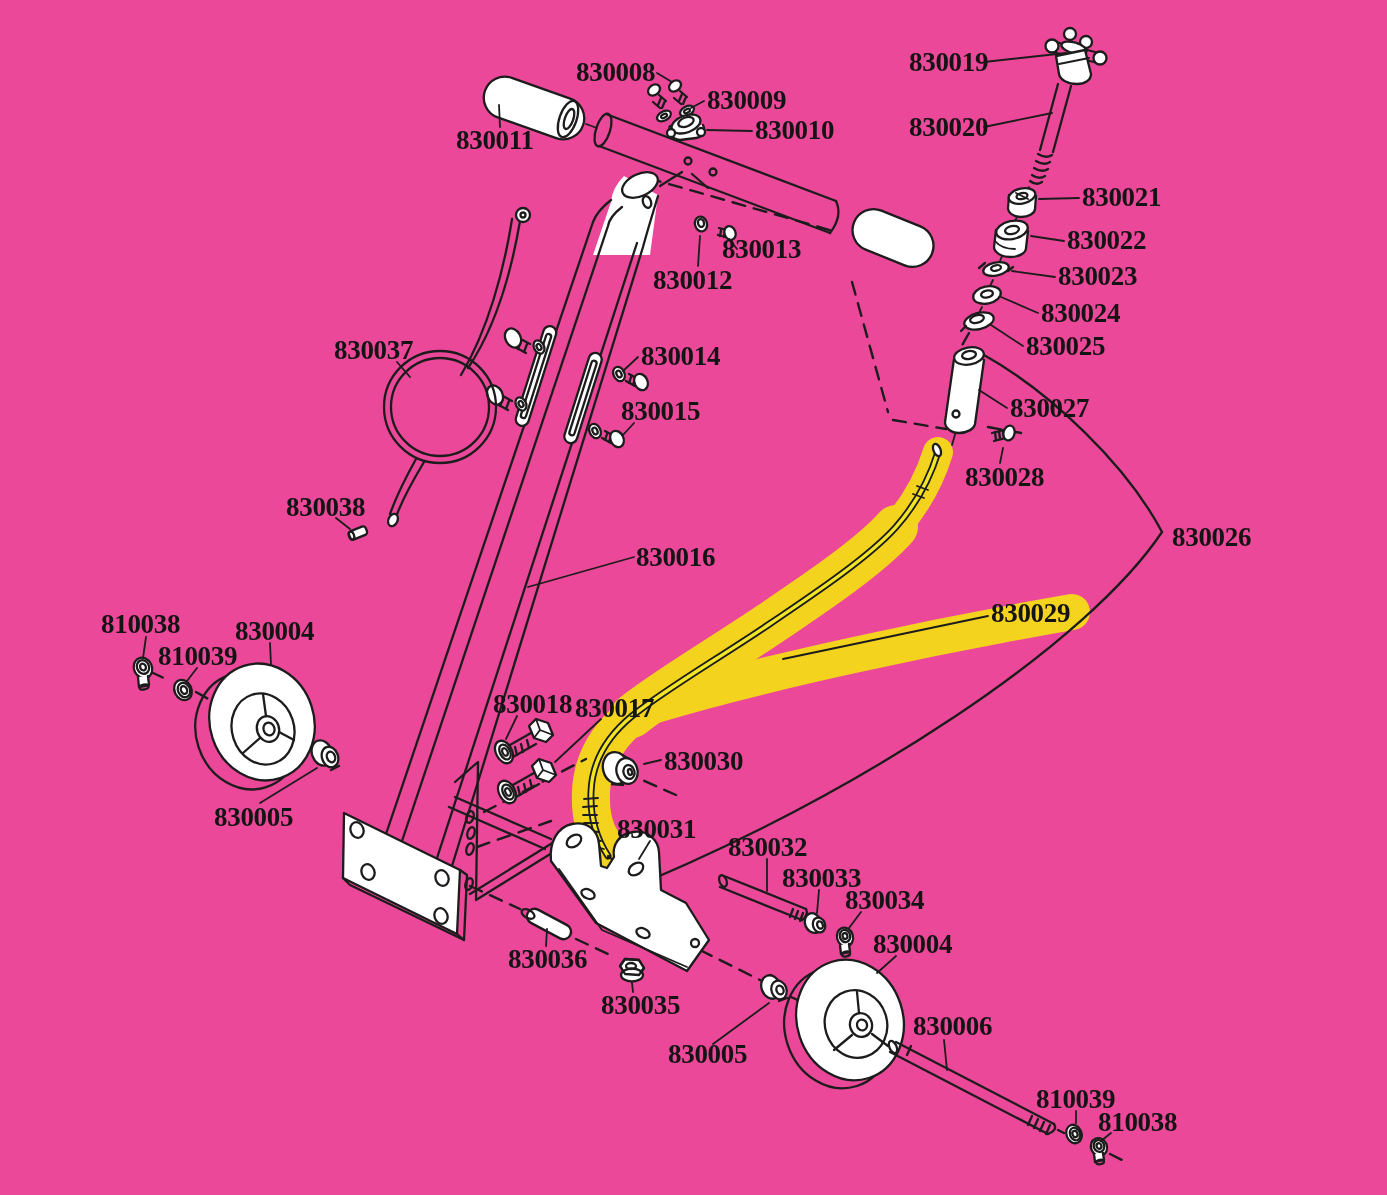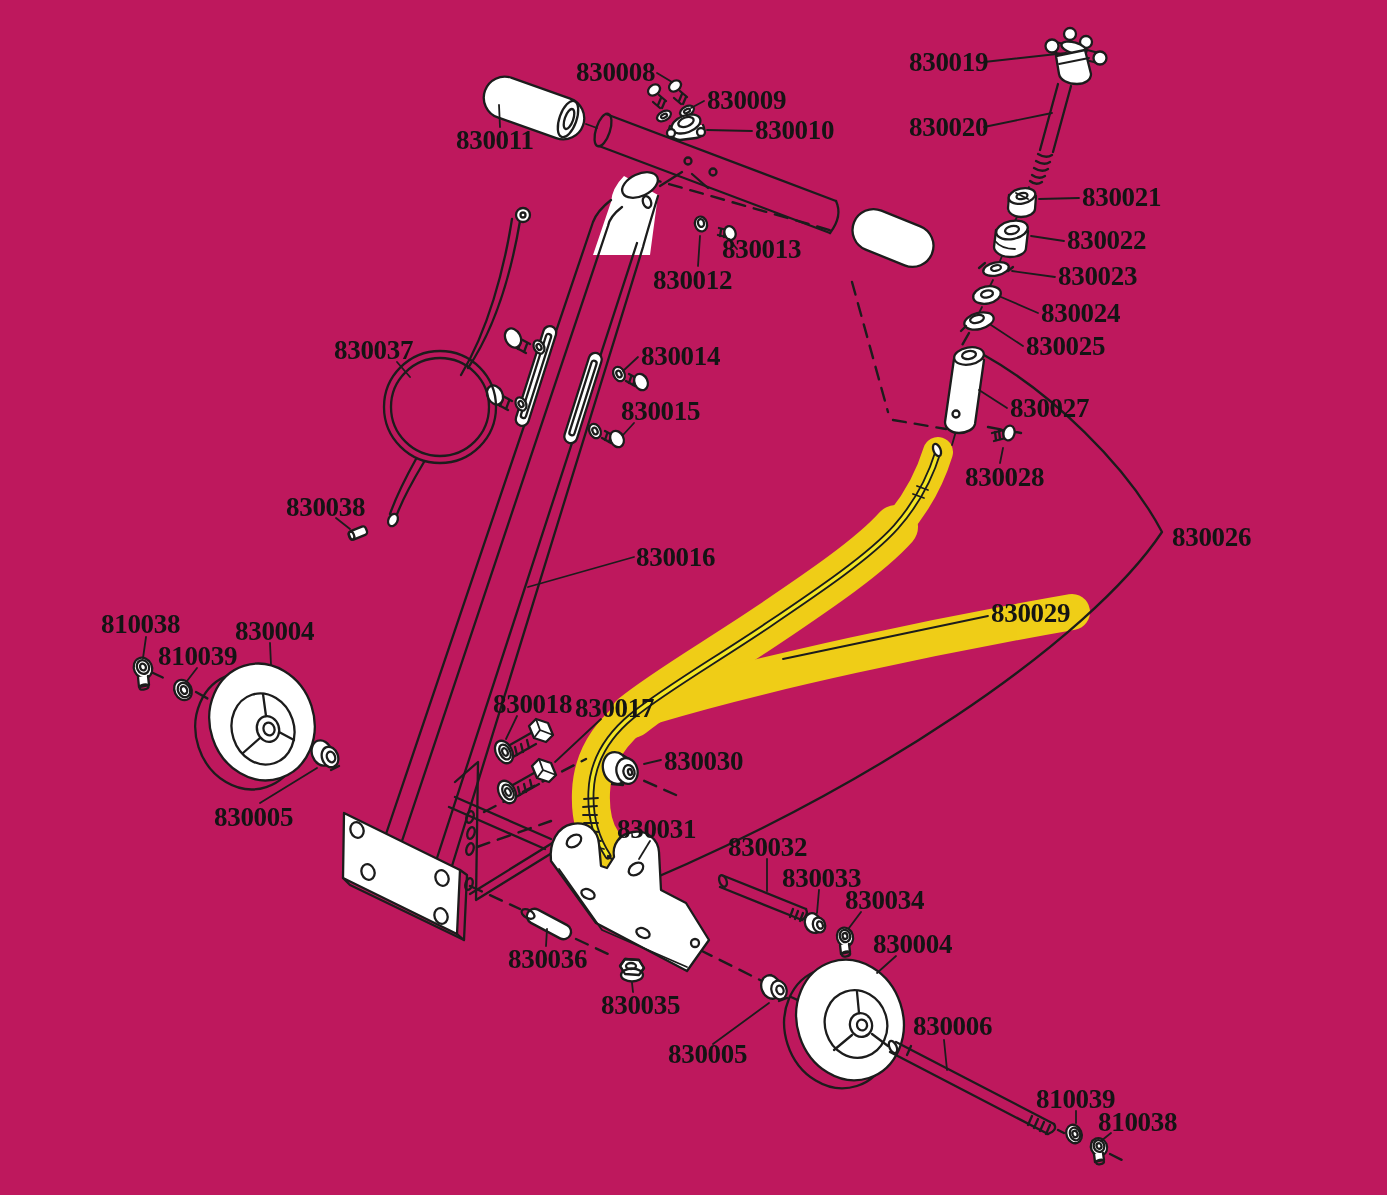--- a/index.html
+++ b/index.html
@@ -1,16 +1,16 @@
 <!DOCTYPE html>
 <html><head>
 <meta charset="utf-8">
 <style>
   html,body{margin:0;padding:0;background:#ffffff;}
-  .page{position:relative;width:1387px;height:1195px;background:#be185d;overflow:hidden;}
+  .page{position:relative;width:1387px;height:1195px;background:#ec4899;overflow:hidden;}
   svg{display:block;}
   .ln{stroke:#1c1c1c;stroke-width:2.3;fill:none;stroke-linecap:round;stroke-linejoin:round;}
   .lt{stroke:#1c1c1c;stroke-width:1.8;fill:none;stroke-linecap:round;}
   .fw{fill:#ffffff;}
   .dash{stroke-dasharray:13 9;stroke-width:2.4;}
   .lbl{font-family:"Liberation Serif",serif;font-weight:bold;font-size:27px;letter-spacing:-0.3px;fill:#141414;}
 </style>
 </head>
 <body>
 

